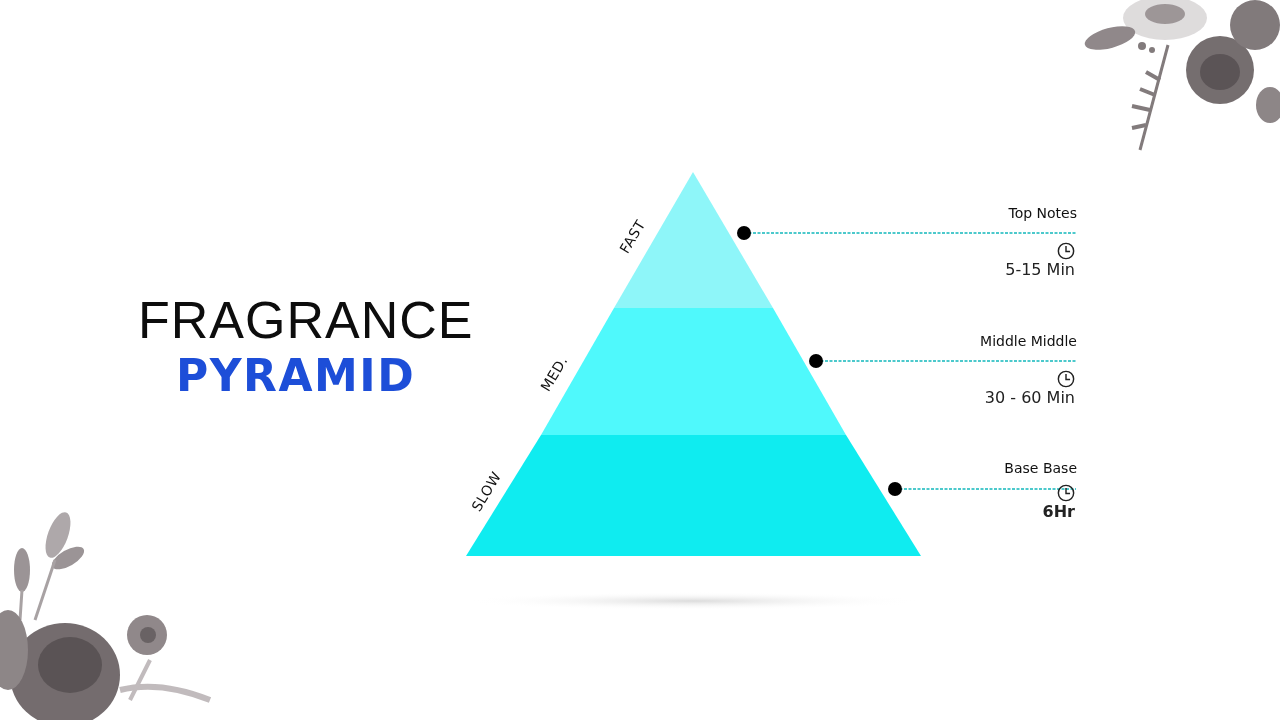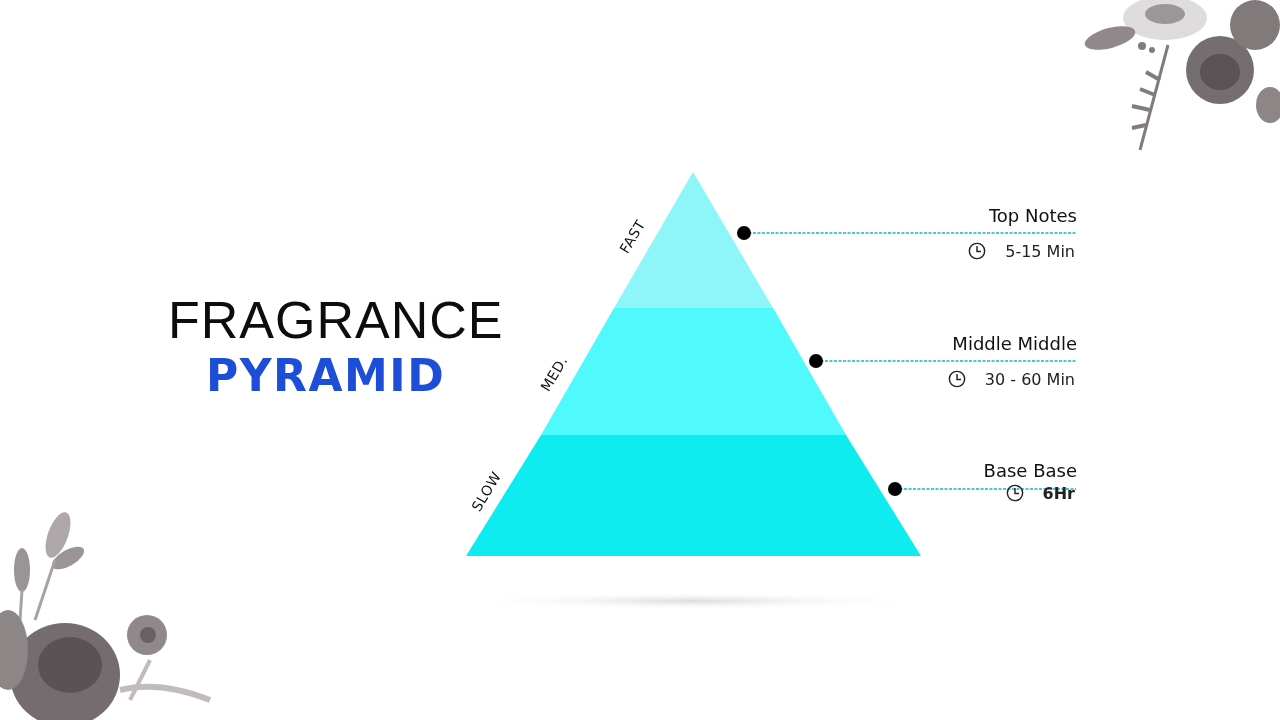--- a/index.html
+++ b/index.html
@@ -2,48 +2,49 @@
 <html><head>
 <meta charset="utf-8">
 <style>
   html, body { margin:0; padding:0; }
   body {
     width:1280px; height:720px; overflow:hidden; position:relative;
     background:#ffffff;
     font-family: "Liberation Sans", "DejaVu Sans", sans-serif;
     color:#111;
   }
-  .abs { position:absolute;margin-left:30px; }
+  .abs { position:absolute; }
   .title-line1 {
     left:138px; top:292px; width:340px;
     font-family: "Liberation Sans", sans-serif;
     font-size:52px; font-weight:400; letter-spacing:1px;
     line-height:56px; color:#0d0d0d;
   }
   .title-line2 {
     left:176px; top:350px; width:300px;
     font-family: "DejaVu Sans", sans-serif;
     font-size:44px; font-weight:700; letter-spacing:1.5px;
     line-height:52px; color:#1d4ed8;
   }
   svg.diagram { position:absolute; left:0; top:0; }
   .speed-label {
     position:absolute; font-family:"DejaVu Sans", sans-serif;
     font-size:14px; color:#111; transform-origin:left bottom;
     letter-spacing:0.5px; white-space:nowrap;
   }
   .note-title {
     position:absolute; text-align:right; right:203px;
-    font-family:"DejaVu Sans", sans-serif; font-size:18px; font-weight:500;
+    font-family:"DejaVu Sans", sans-serif; font-size:14px; font-weight:500;
     color:#111; white-space:nowrap;
   }
   .note-time {
-    position:absolute; right:205px; display:flex; align-items:flex-start; gap:19px;
+    position:absolute; right:205px; display:flex; align-items:flex-end; gap:0;
     font-family:"DejaVu Sans", sans-serif; font-size:16px; color:#222;
     white-space:nowrap;
+    flex-direction:column;
   }
   .clock { width:18px; height:18px; display:inline-block; }
   .flower { position:absolute; }
 </style>
 </head>
 <body>
 
 <svg class="flower" style="left:1080px;top:0;" width="200" height="160" viewBox="0 0 200 160">
   <g opacity="0.85">
     <ellipse cx="85" cy="18" rx="42" ry="22" fill="#d9d6d7"></ellipse>

